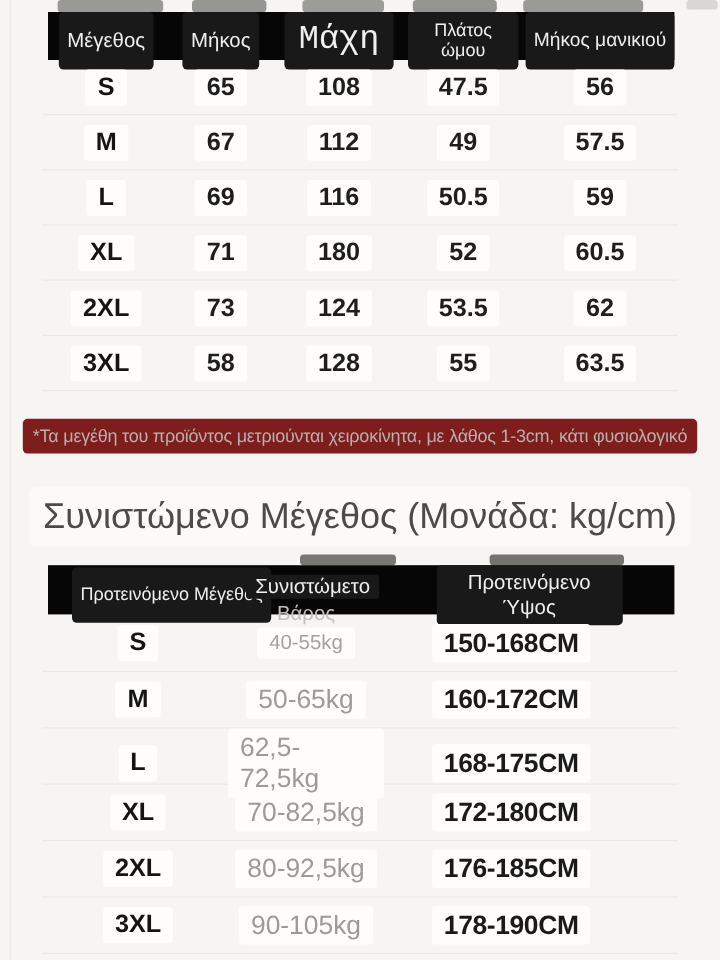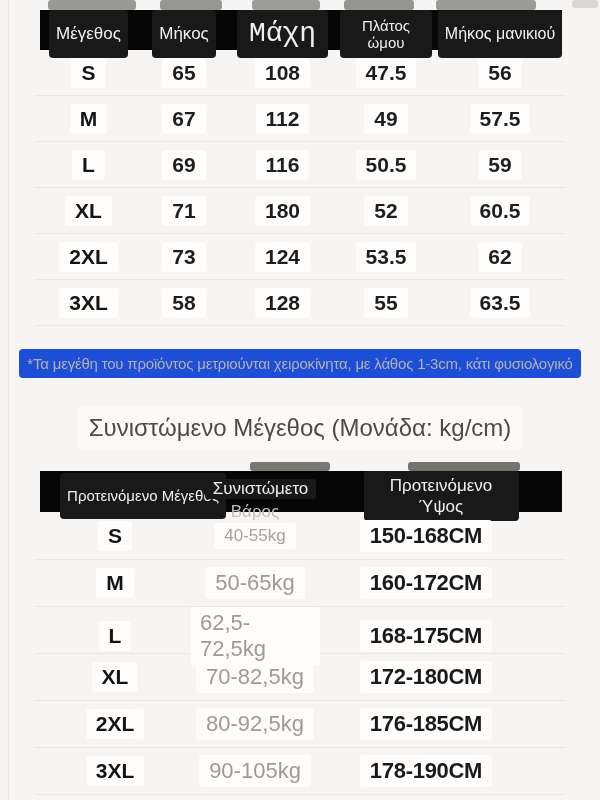--- a/index.html
+++ b/index.html
@@ -42,25 +42,25 @@
   .rows2 .row{height:47px;grid-template-columns:150px 130px 242px;}
   .vp{background:#fefdfc;border-radius:3px;padding:3px 10px;display:inline-block;}
   .sz{font-weight:bold;font-size:21px;color:#141414;}
   .num{font-weight:600;font-size:21px;color:#1e1e1e;}
   .wt{color:#9d9a97;font-size:22px;font-weight:400;}
   .rows2 .row:first-child .wt{font-size:17px;color:#a5a2a0;}
   .ht{font-weight:600;font-size:22px;color:#1a1a1a;letter-spacing:-0.3px;margin-right:30px;}
 
   
   .note{position:absolute;top:349px;left:0;width:600px;text-align:center;}
-  .note span{display:inline-block;background:#1d4ed8;border-radius:4px;padding:6px 8px;
+  .note span{display:inline-block;background:#7f1d1d;border-radius:4px;padding:6px 8px;
     font-size:15px;letter-spacing:-0.2px;color:#b4b1ae;}
   .title{position:absolute;top:406px;left:0;width:600px;text-align:center;}
   .title span{display:inline-block;background:#fbfaf8;border-radius:6px;padding:8px 12px;
-    font-size:24px;color:#4c4b49;}
+    font-size:30px;color:#4c4b49;}
 </style>
 </head>
 <body>
 
 <div class="edge-line"></div>
 
 <div class="art" style="left:48px;top:0;width:88px;height:10px;background:#999996;"></div>
 <div class="art" style="left:160px;top:0;width:62px;height:10px;background:#969693;"></div>
 <div class="art" style="left:252px;top:0;width:68px;height:10px;background:#9c9c99;"></div>
 <div class="art" style="left:344px;top:0;width:70px;height:10px;background:#949491;"></div>

